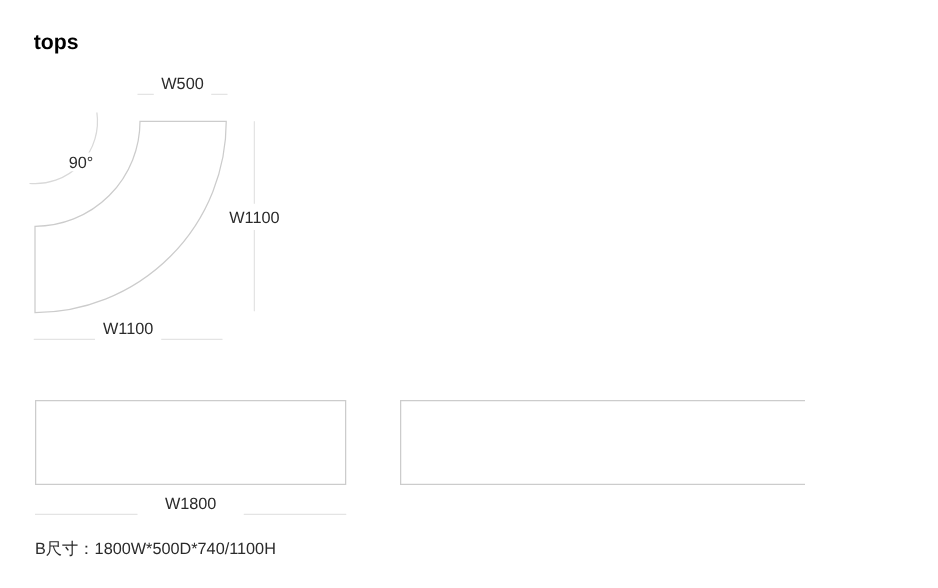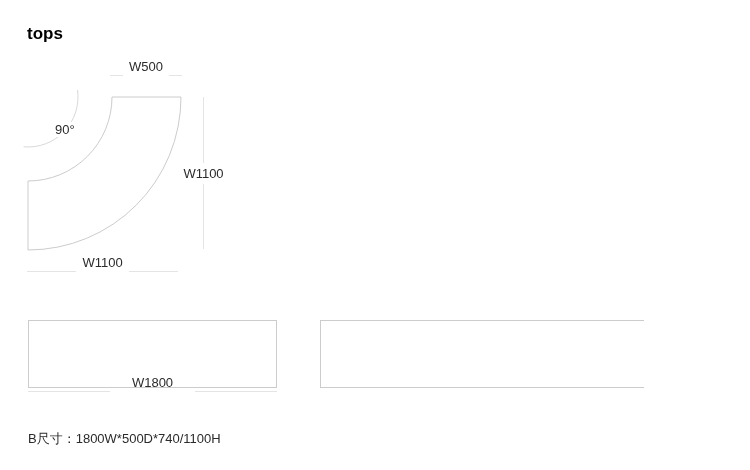--- a/index.html
+++ b/index.html
@@ -74,21 +74,21 @@
     <span class="lbl">W1100</span>
     <span class="seg"></span>
   </div>
 
 
   <div class="abs rect-shape" style="left:28px; top:320px; width:249px; height:68px;"></div>
 
 
   <div class="abs rect-shape" style="left:320px; top:320px; width:340px; height:68px;"></div>
 
-  <div class="abs dim-h" style="left:28px; top:374px; width:249px; height:18px;gap:16px;">
+  <div class="abs dim-h" style="left:28px; top:394px; width:249px; height:18px;gap:16px;">
     <span class="seg"></span>
     <span class="lbl">W1800</span>
     <span class="seg"></span>
   </div>
 
 
   <div class="abs size-label" style="left:28px; top:431px;text-align:center;">B尺寸：1800W*500D*740/1100H</div>
 
 
 </div>

